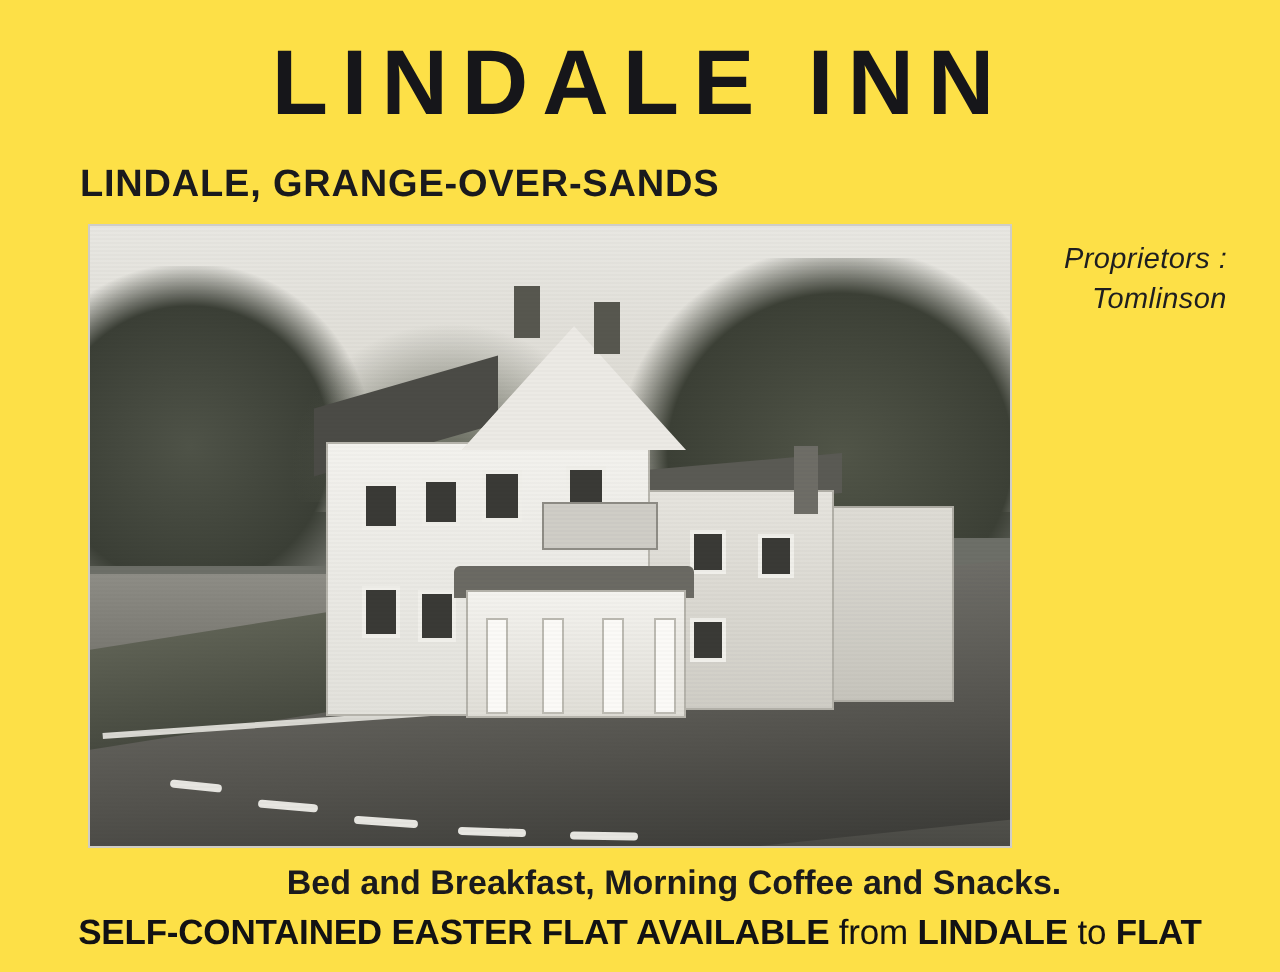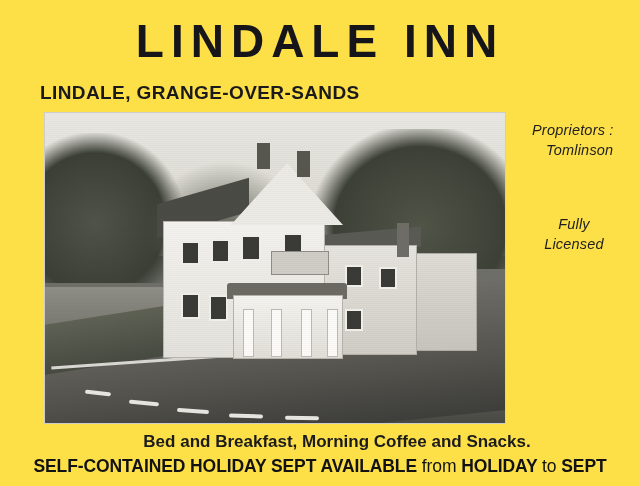--- a/index.html
+++ b/index.html
@@ -316,28 +316,24 @@
     <div class="pillar p4"></div>
 
     <div class="ph-grain"></div>
   </div>
 
   <div class="rcol">
     <div class="rblock proprietors">
       <div class="line">Proprietors :</div>
       <div class="line indent">Tomlinson</div>
     </div>
-    <div class="rblock">
-      <div class="line">Fully</div>
-      <div class="line">Licensed</div>
-    </div>
   </div>
 
   <div class="foot1">Bed and Breakfast, Morning Coffee and Snacks.</div>
   <div class="foot2">
-    <span>SELF-CONTAINED HOLIDAY SEPT AVAILABLE</span>
+    <span>SELF-CONTAINED EASTER FLAT AVAILABLE</span>
     <span class="thin">from</span>
-    <span>HOLIDAY</span>
+    <span>LINDALE</span>
     <span class="thin">to</span>
-    <span>SEPT</span>
+    <span>FLAT</span>
   </div>
 
 </div>
 
 </body></html>

